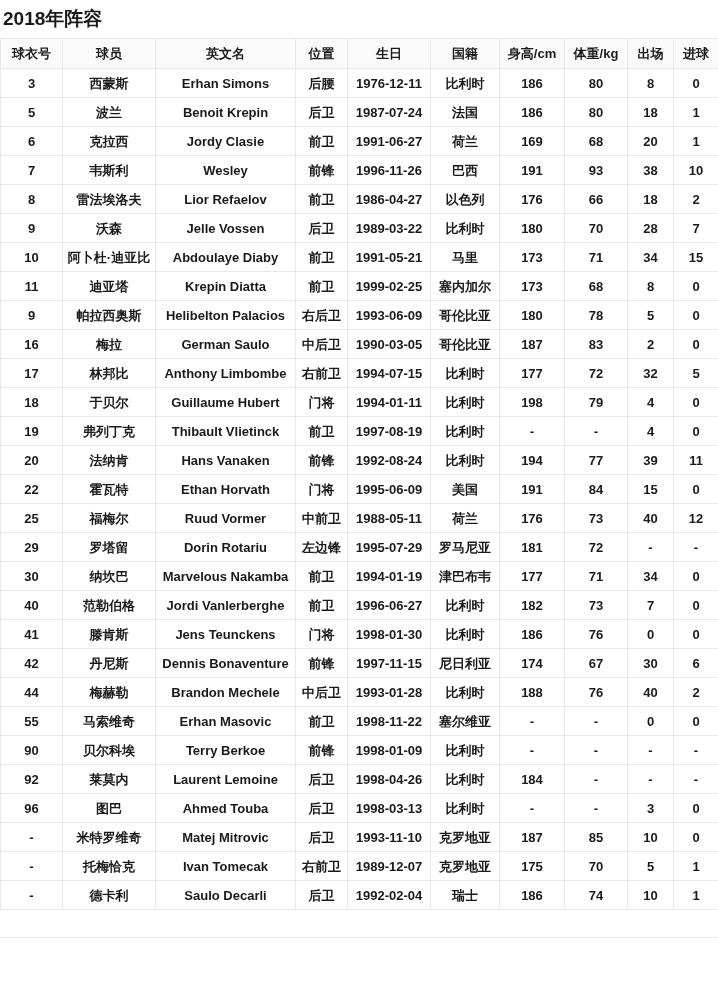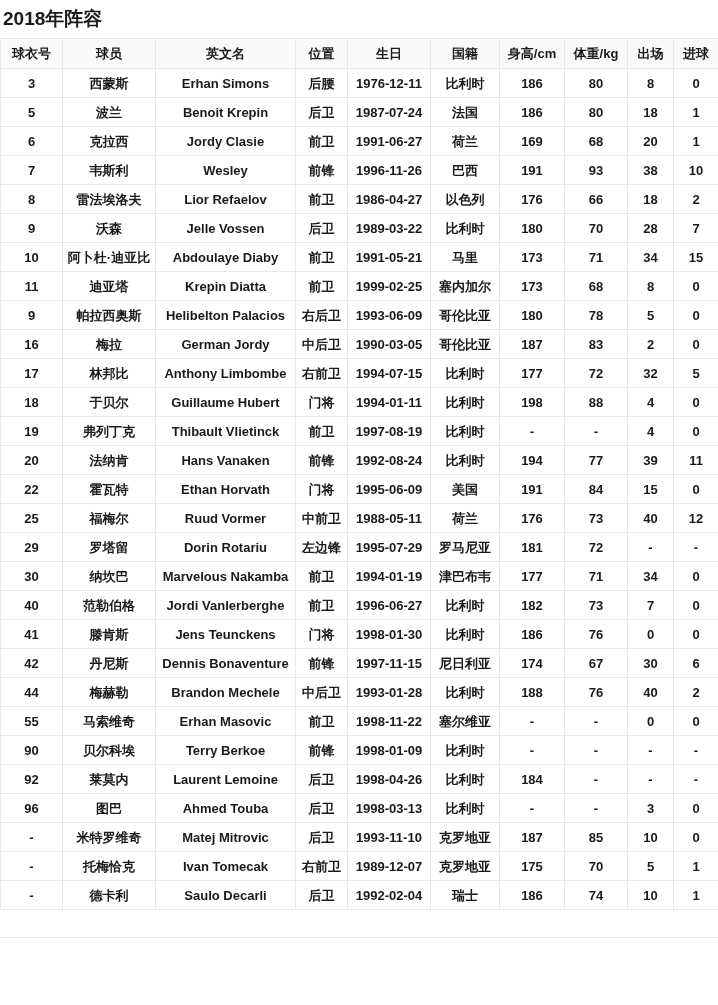--- a/index.html
+++ b/index.html
@@ -184,21 +184,21 @@
         <td>1993-06-09</td>
         <td>哥伦比亚</td>
         <td>180</td>
         <td>78</td>
         <td>5</td>
         <td>0</td>
       </tr>
       <tr>
         <td>16</td>
         <td>梅拉</td>
-        <td>German Jordy</td>
+        <td>German Saulo</td>
         <td>中后卫</td>
         <td>1990-03-05</td>
         <td>哥伦比亚</td>
         <td>187</td>
         <td>83</td>
         <td>2</td>
         <td>0</td>
       </tr>
       <tr>
         <td>17</td>
@@ -213,21 +213,21 @@
         <td>5</td>
       </tr>
       <tr>
         <td>18</td>
         <td>于贝尔</td>
         <td>Guillaume Hubert</td>
         <td>门将</td>
         <td>1994-01-11</td>
         <td>比利时</td>
         <td>198</td>
-        <td>88</td>
+        <td>79</td>
         <td>4</td>
         <td>0</td>
       </tr>
       <tr>
         <td>19</td>
         <td>弗列丁克</td>
         <td>Thibault Vlietinck</td>
         <td>前卫</td>
         <td>1997-08-19</td>
         <td>比利时</td>

